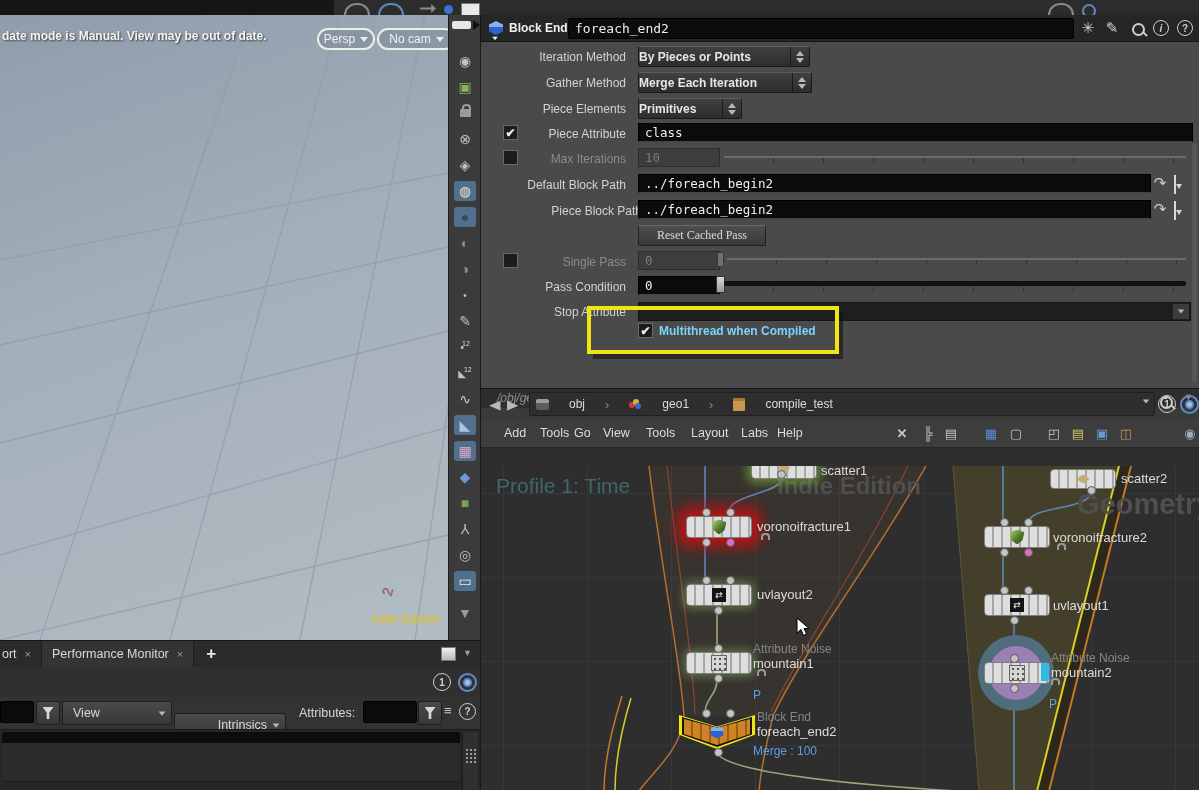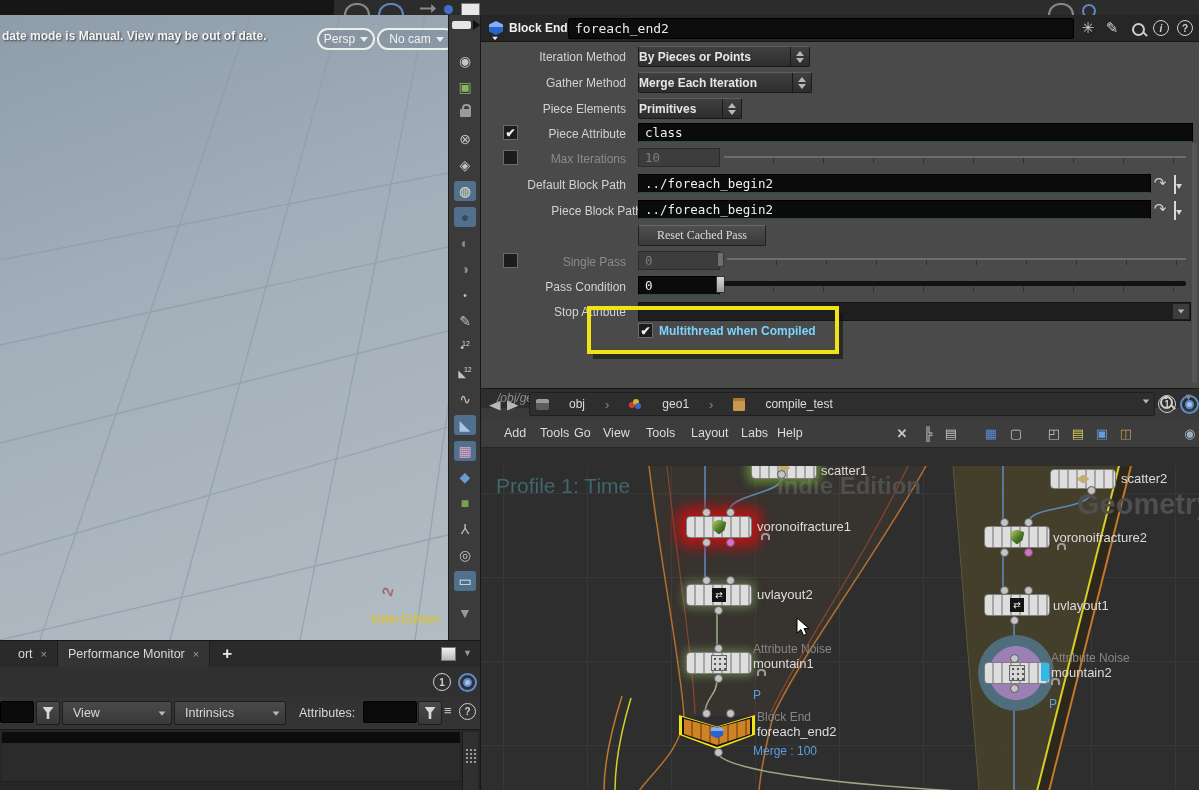--- a/index.html
+++ b/index.html
@@ -520,21 +520,21 @@
       <span class="ninfo abs" style="left:568px;top:231px;">P</span>
 
       <svg class="abs" style="left:315px;top:152px;z-index:9;" width="15" height="20">
         <polygon points="1,0 1,15 5,11.5 7.5,17.5 10.5,16 8,10.5 13,10.5" fill="#fff" stroke="#000" stroke-width="1"></polygon>
       </svg>
     </div>
   </div>
 
   <div id="bottompane" class="abs">
     <div id="btabs">
-      <div class="tab" style="padding-left:18px;justify-content:flex-end;">
+      <div class="tab" style="padding-left:2px;justify-content:flex-end;">
         <span>ort</span>
           <span class="x">×</span>
       </div>
       <div class="tab" style="background:#343434;">
         <span>Performance Monitor</span>
           <span class="x">×</span>
       </div>
       <span style="color:#e8e8e8;font-size:17px;font-weight:bold;margin-left:12px;">+</span>
       <span class="abs" style="left:441px;top:6px;width:13px;height:12px;background:linear-gradient(#f0f0f0,#b8b8b8);border:1px solid #777;"></span>
       <span class="abs" style="left:463px;top:7px;color:#9a9a9a;font-size:9px;">▼</span>
@@ -549,21 +549,21 @@
       <div class="blackf abs" style="left:0;top:4px;width:32px;"></div>
       <div class="fbox abs" style="left:36px;top:4px;">
           <span class="funnel"></span>
         </div>
       <div class="selbtn abs" style="left:62px;top:4px;width:108px;">
         <span class="txt">View</span>
           <span class="dd">
             <span class="tri-d2" style="transform:scale(.85);"></span>
           </span>
       </div>
-      <div class="selbtn abs" style="left:174px;top:4px;width:110px;">
+      <div class="selbtn abs" style="left:174px;top:16px;width:110px;text-align:right;">
         <span class="txt">Intrinsics</span>
           <span class="dd">
             <span class="tri-d2" style="transform:scale(.85);"></span>
           </span>
       </div>
       <span class="abs" style="left:299px;top:9px;font-size:12.5px;color:#d8d8d8;">Attributes:</span>
       <div class="blackf abs" style="left:363px;top:4px;width:52px;"></div>
       <div class="fbox abs" style="left:418px;top:4px;">
           <span class="funnel"></span>
         </div>

